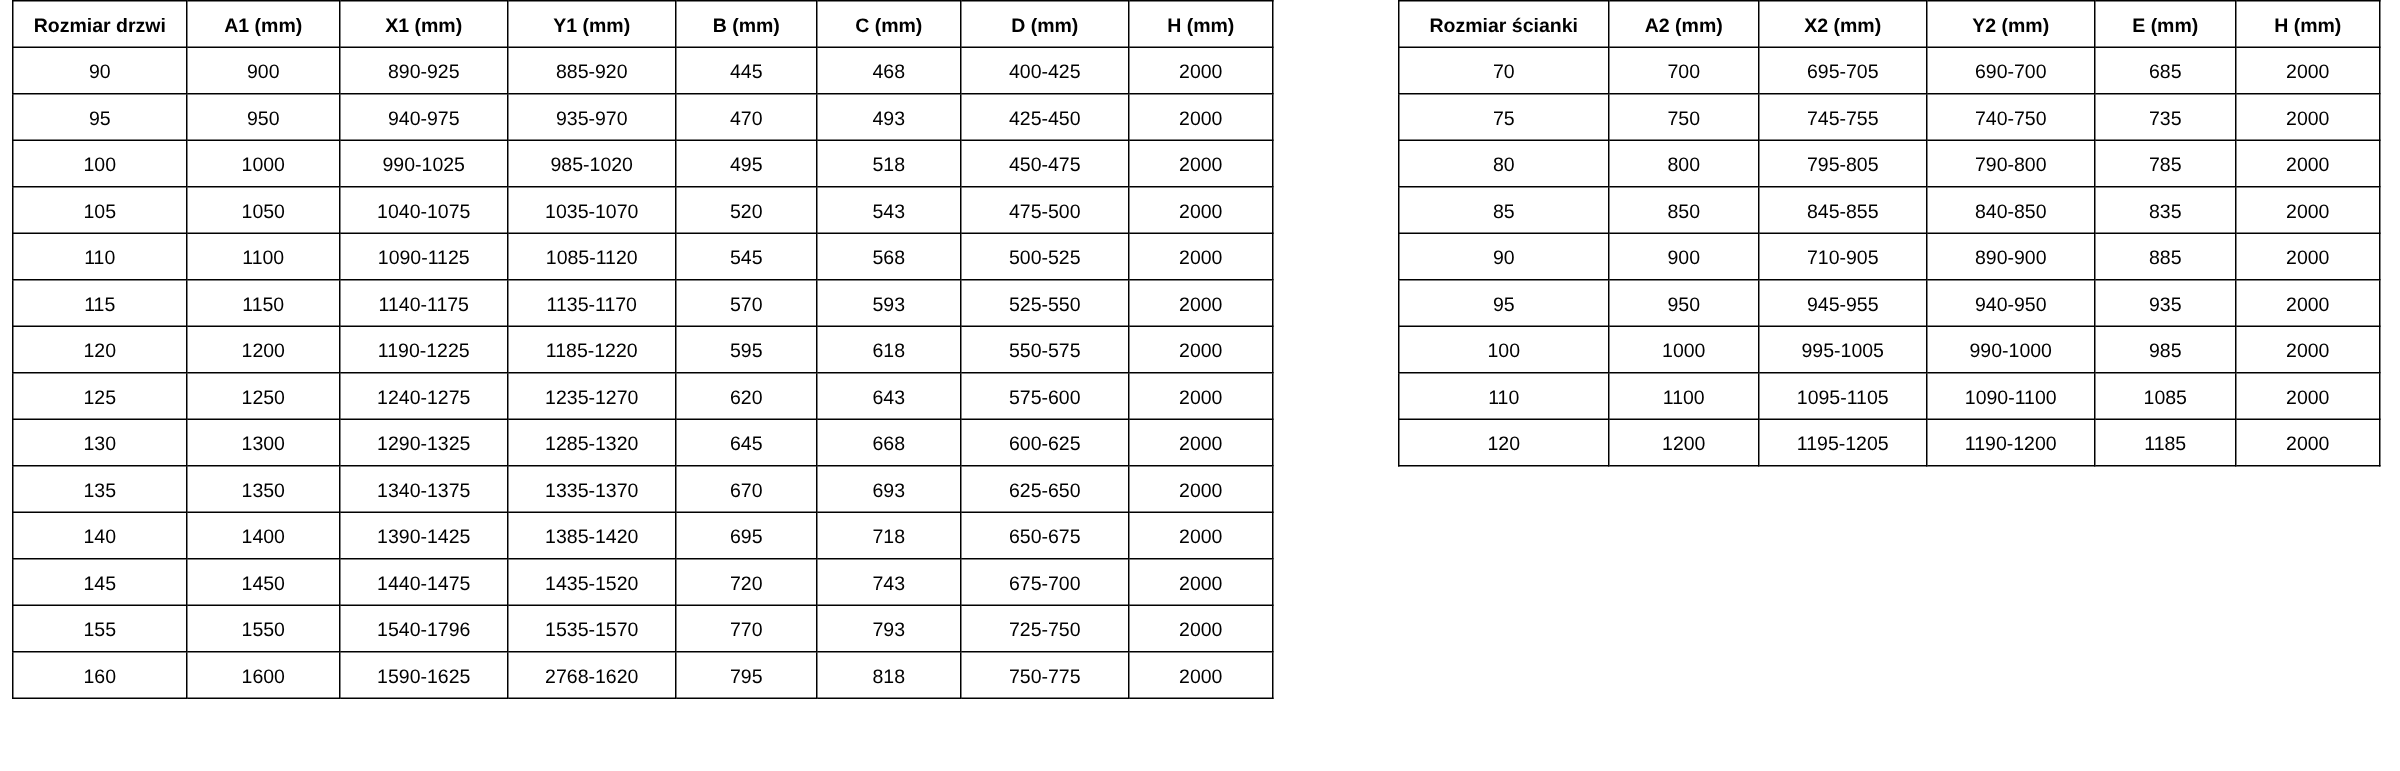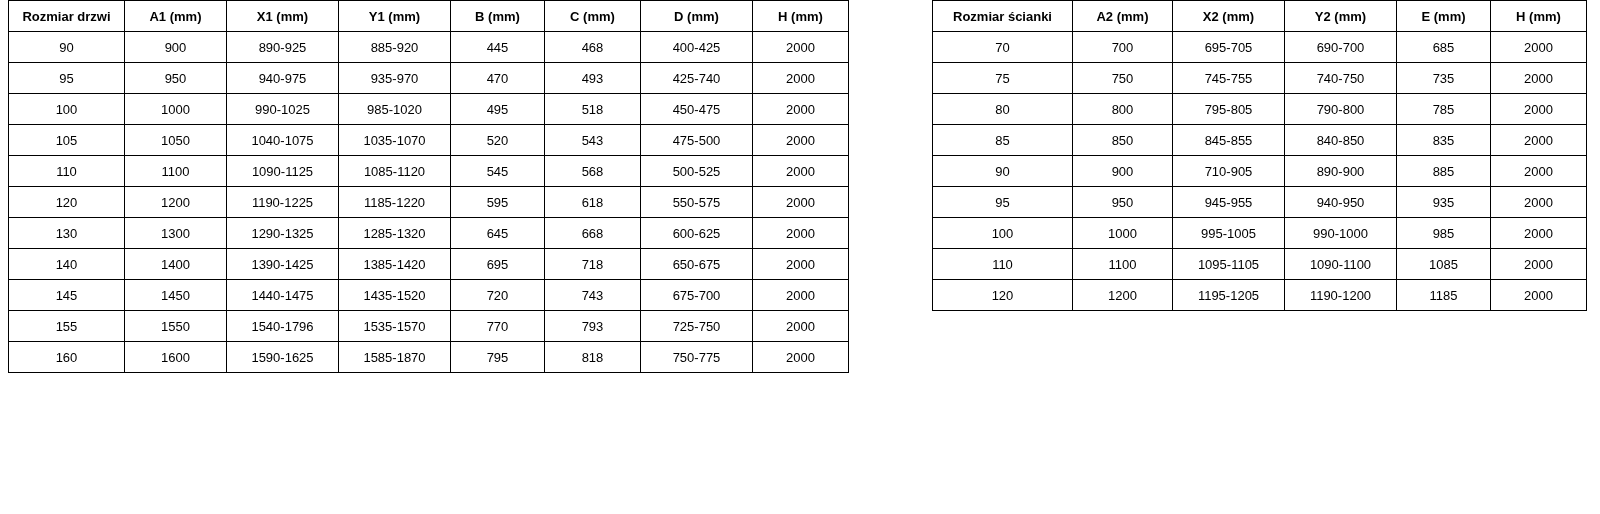--- a/index.html
+++ b/index.html
@@ -107,21 +107,21 @@
             <td>400-425</td>
             <td>2000</td>
           </tr>
           <tr>
             <td>95</td>
             <td>950</td>
             <td>940-975</td>
             <td>935-970</td>
             <td>470</td>
             <td>493</td>
-            <td>425-740</td>
+            <td>425-450</td>
             <td>2000</td>
           </tr>
           <tr>
             <td>100</td>
             <td>1000</td>
             <td>990-1025</td>
             <td>985-1020</td>
             <td>495</td>
             <td>518</td>
             <td>450-475</td>
@@ -141,40 +141,70 @@
             <td>110</td>
             <td>1100</td>
             <td>1090-1125</td>
             <td>1085-1120</td>
             <td>545</td>
             <td>568</td>
             <td>500-525</td>
             <td>2000</td>
           </tr>
           <tr>
+            <td>115</td>
+            <td>1150</td>
+            <td>1140-1175</td>
+            <td>1135-1170</td>
+            <td>570</td>
+            <td>593</td>
+            <td>525-550</td>
+            <td>2000</td>
+          </tr>
+          <tr>
             <td>120</td>
             <td>1200</td>
             <td>1190-1225</td>
             <td>1185-1220</td>
             <td>595</td>
             <td>618</td>
             <td>550-575</td>
             <td>2000</td>
           </tr>
           <tr>
+            <td>125</td>
+            <td>1250</td>
+            <td>1240-1275</td>
+            <td>1235-1270</td>
+            <td>620</td>
+            <td>643</td>
+            <td>575-600</td>
+            <td>2000</td>
+          </tr>
+          <tr>
             <td>130</td>
             <td>1300</td>
             <td>1290-1325</td>
             <td>1285-1320</td>
             <td>645</td>
             <td>668</td>
             <td>600-625</td>
             <td>2000</td>
           </tr>
           <tr>
+            <td>135</td>
+            <td>1350</td>
+            <td>1340-1375</td>
+            <td>1335-1370</td>
+            <td>670</td>
+            <td>693</td>
+            <td>625-650</td>
+            <td>2000</td>
+          </tr>
+          <tr>
             <td>140</td>
             <td>1400</td>
             <td>1390-1425</td>
             <td>1385-1420</td>
             <td>695</td>
             <td>718</td>
             <td>650-675</td>
             <td>2000</td>
           </tr>
           <tr>
@@ -194,21 +224,21 @@
             <td>1535-1570</td>
             <td>770</td>
             <td>793</td>
             <td>725-750</td>
             <td>2000</td>
           </tr>
           <tr>
             <td>160</td>
             <td>1600</td>
             <td>1590-1625</td>
-            <td>1585-1870</td>
+            <td>2768-1620</td>
             <td>795</td>
             <td>818</td>
             <td>750-775</td>
             <td>2000</td>
           </tr>
         </tbody>
     </table>
   </div>
 
   <div class="table-wrap" id="walls-wrap">

